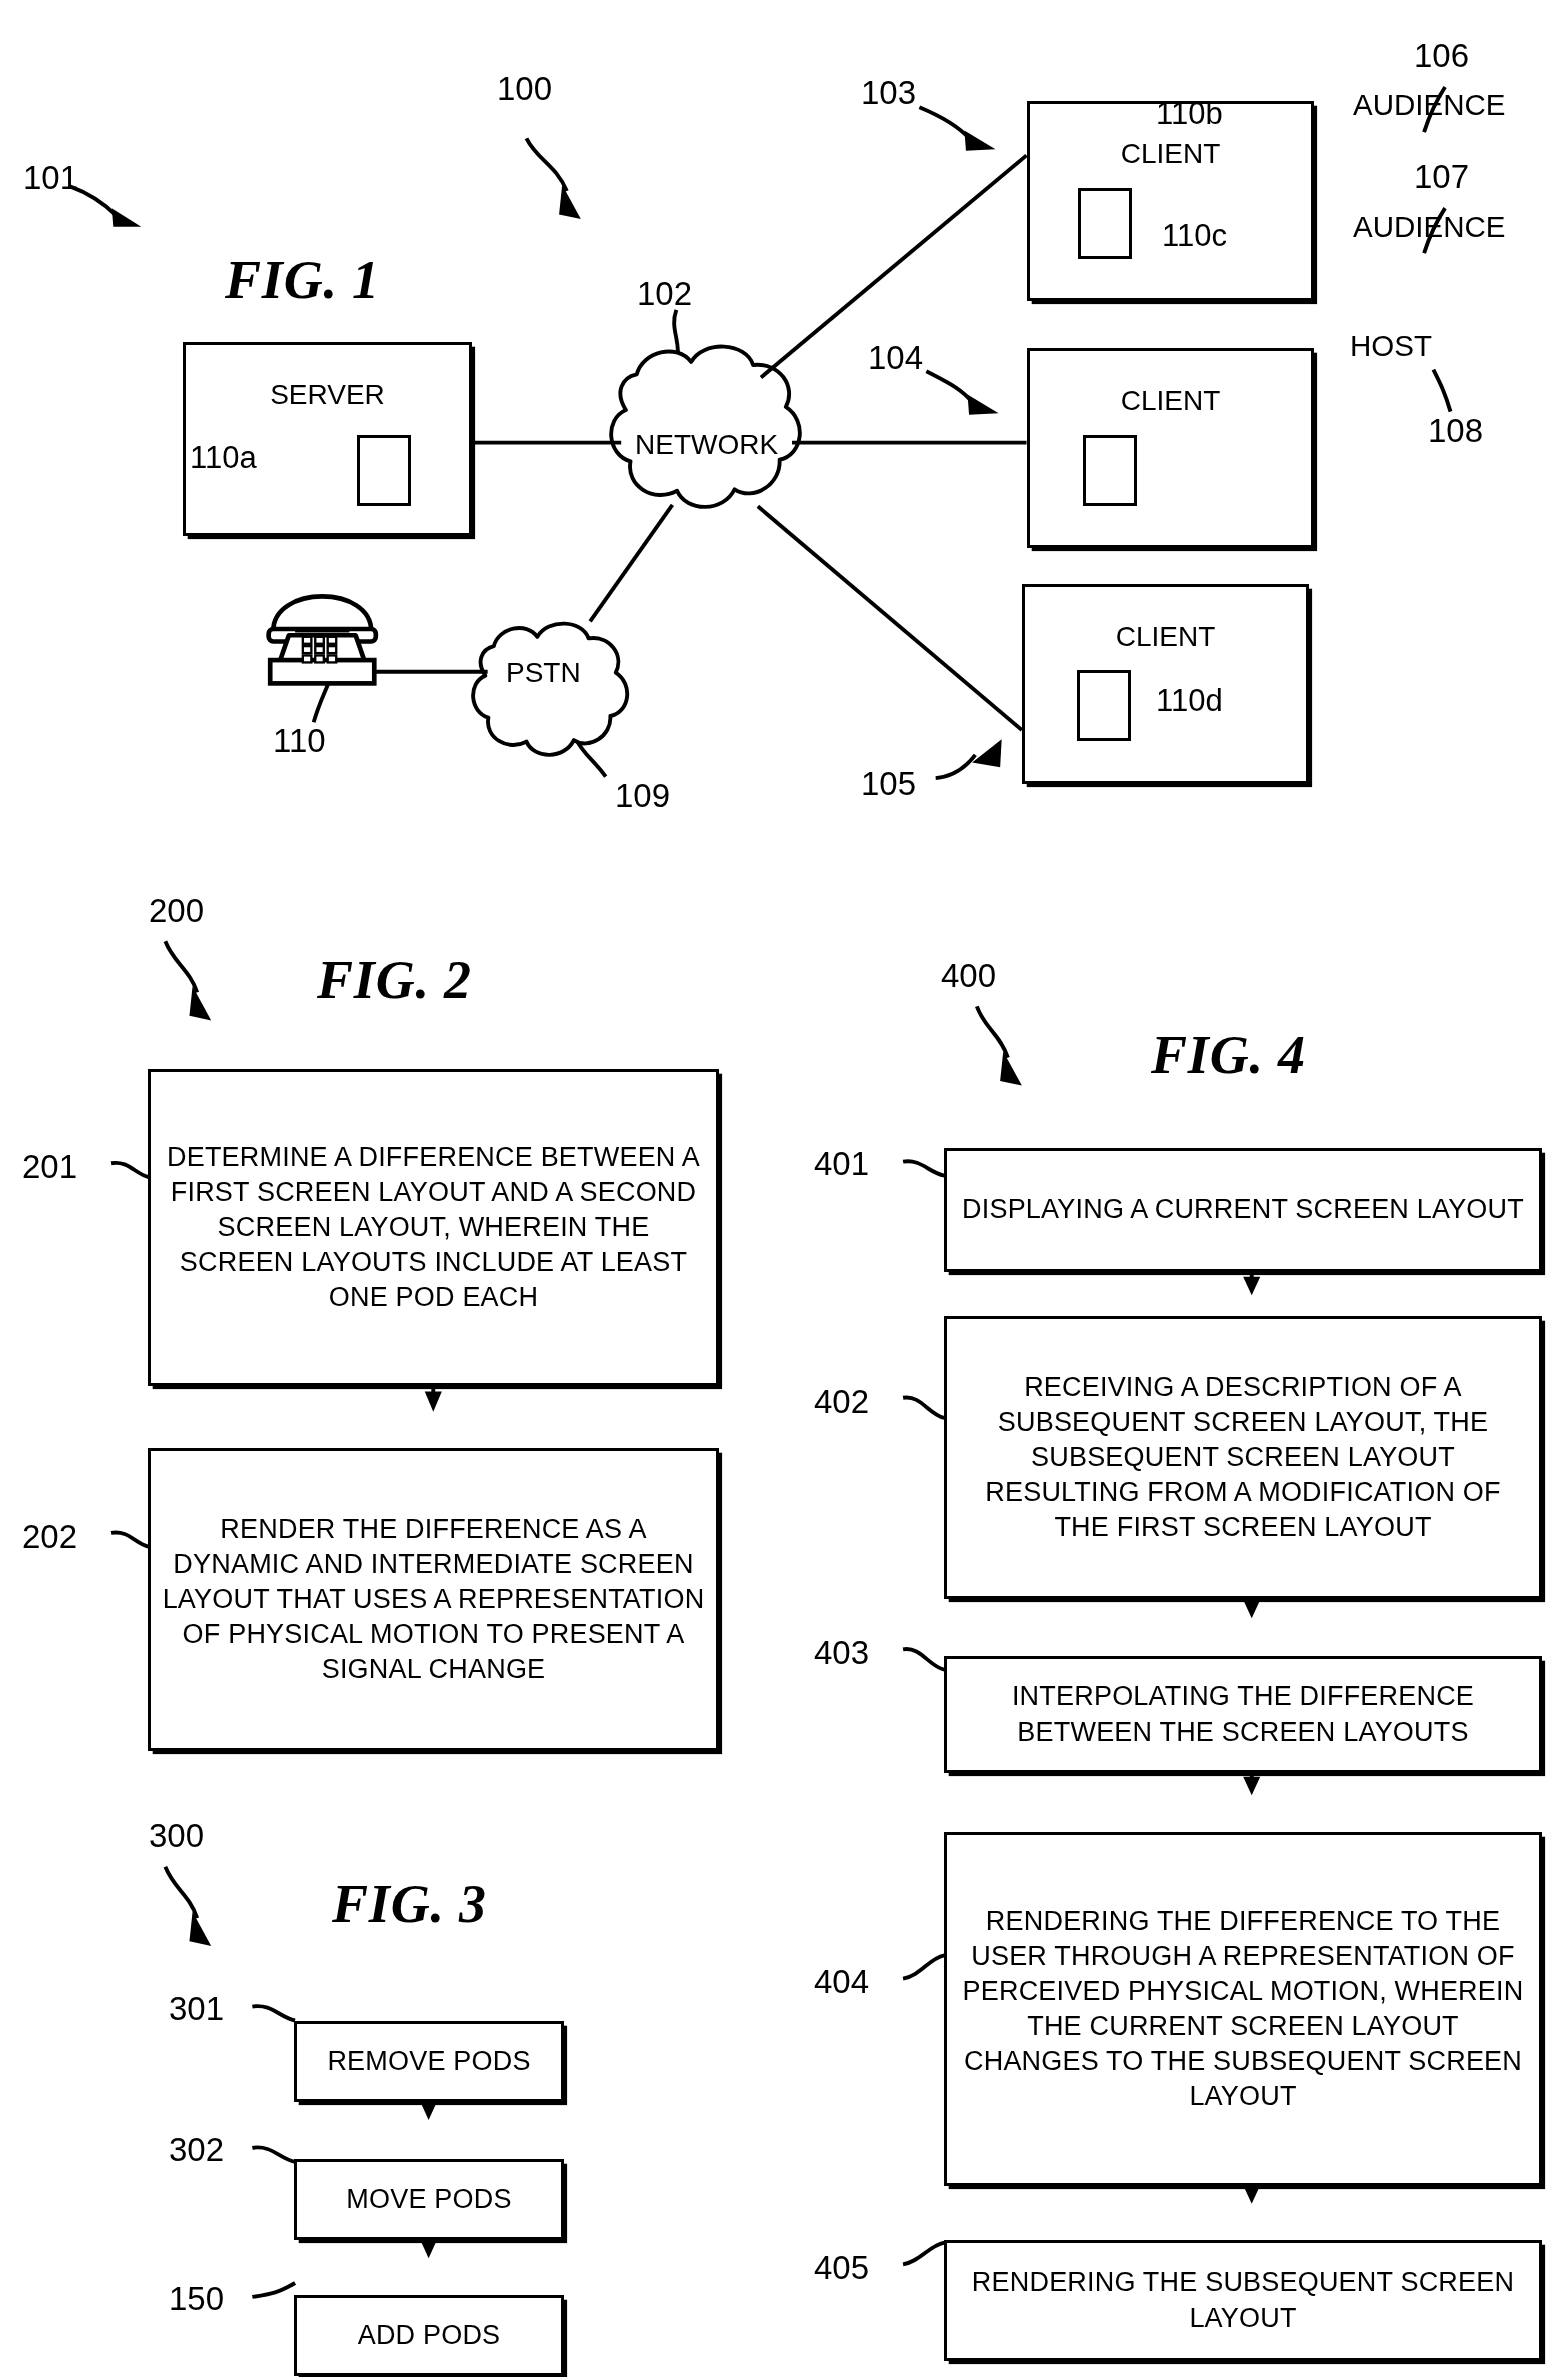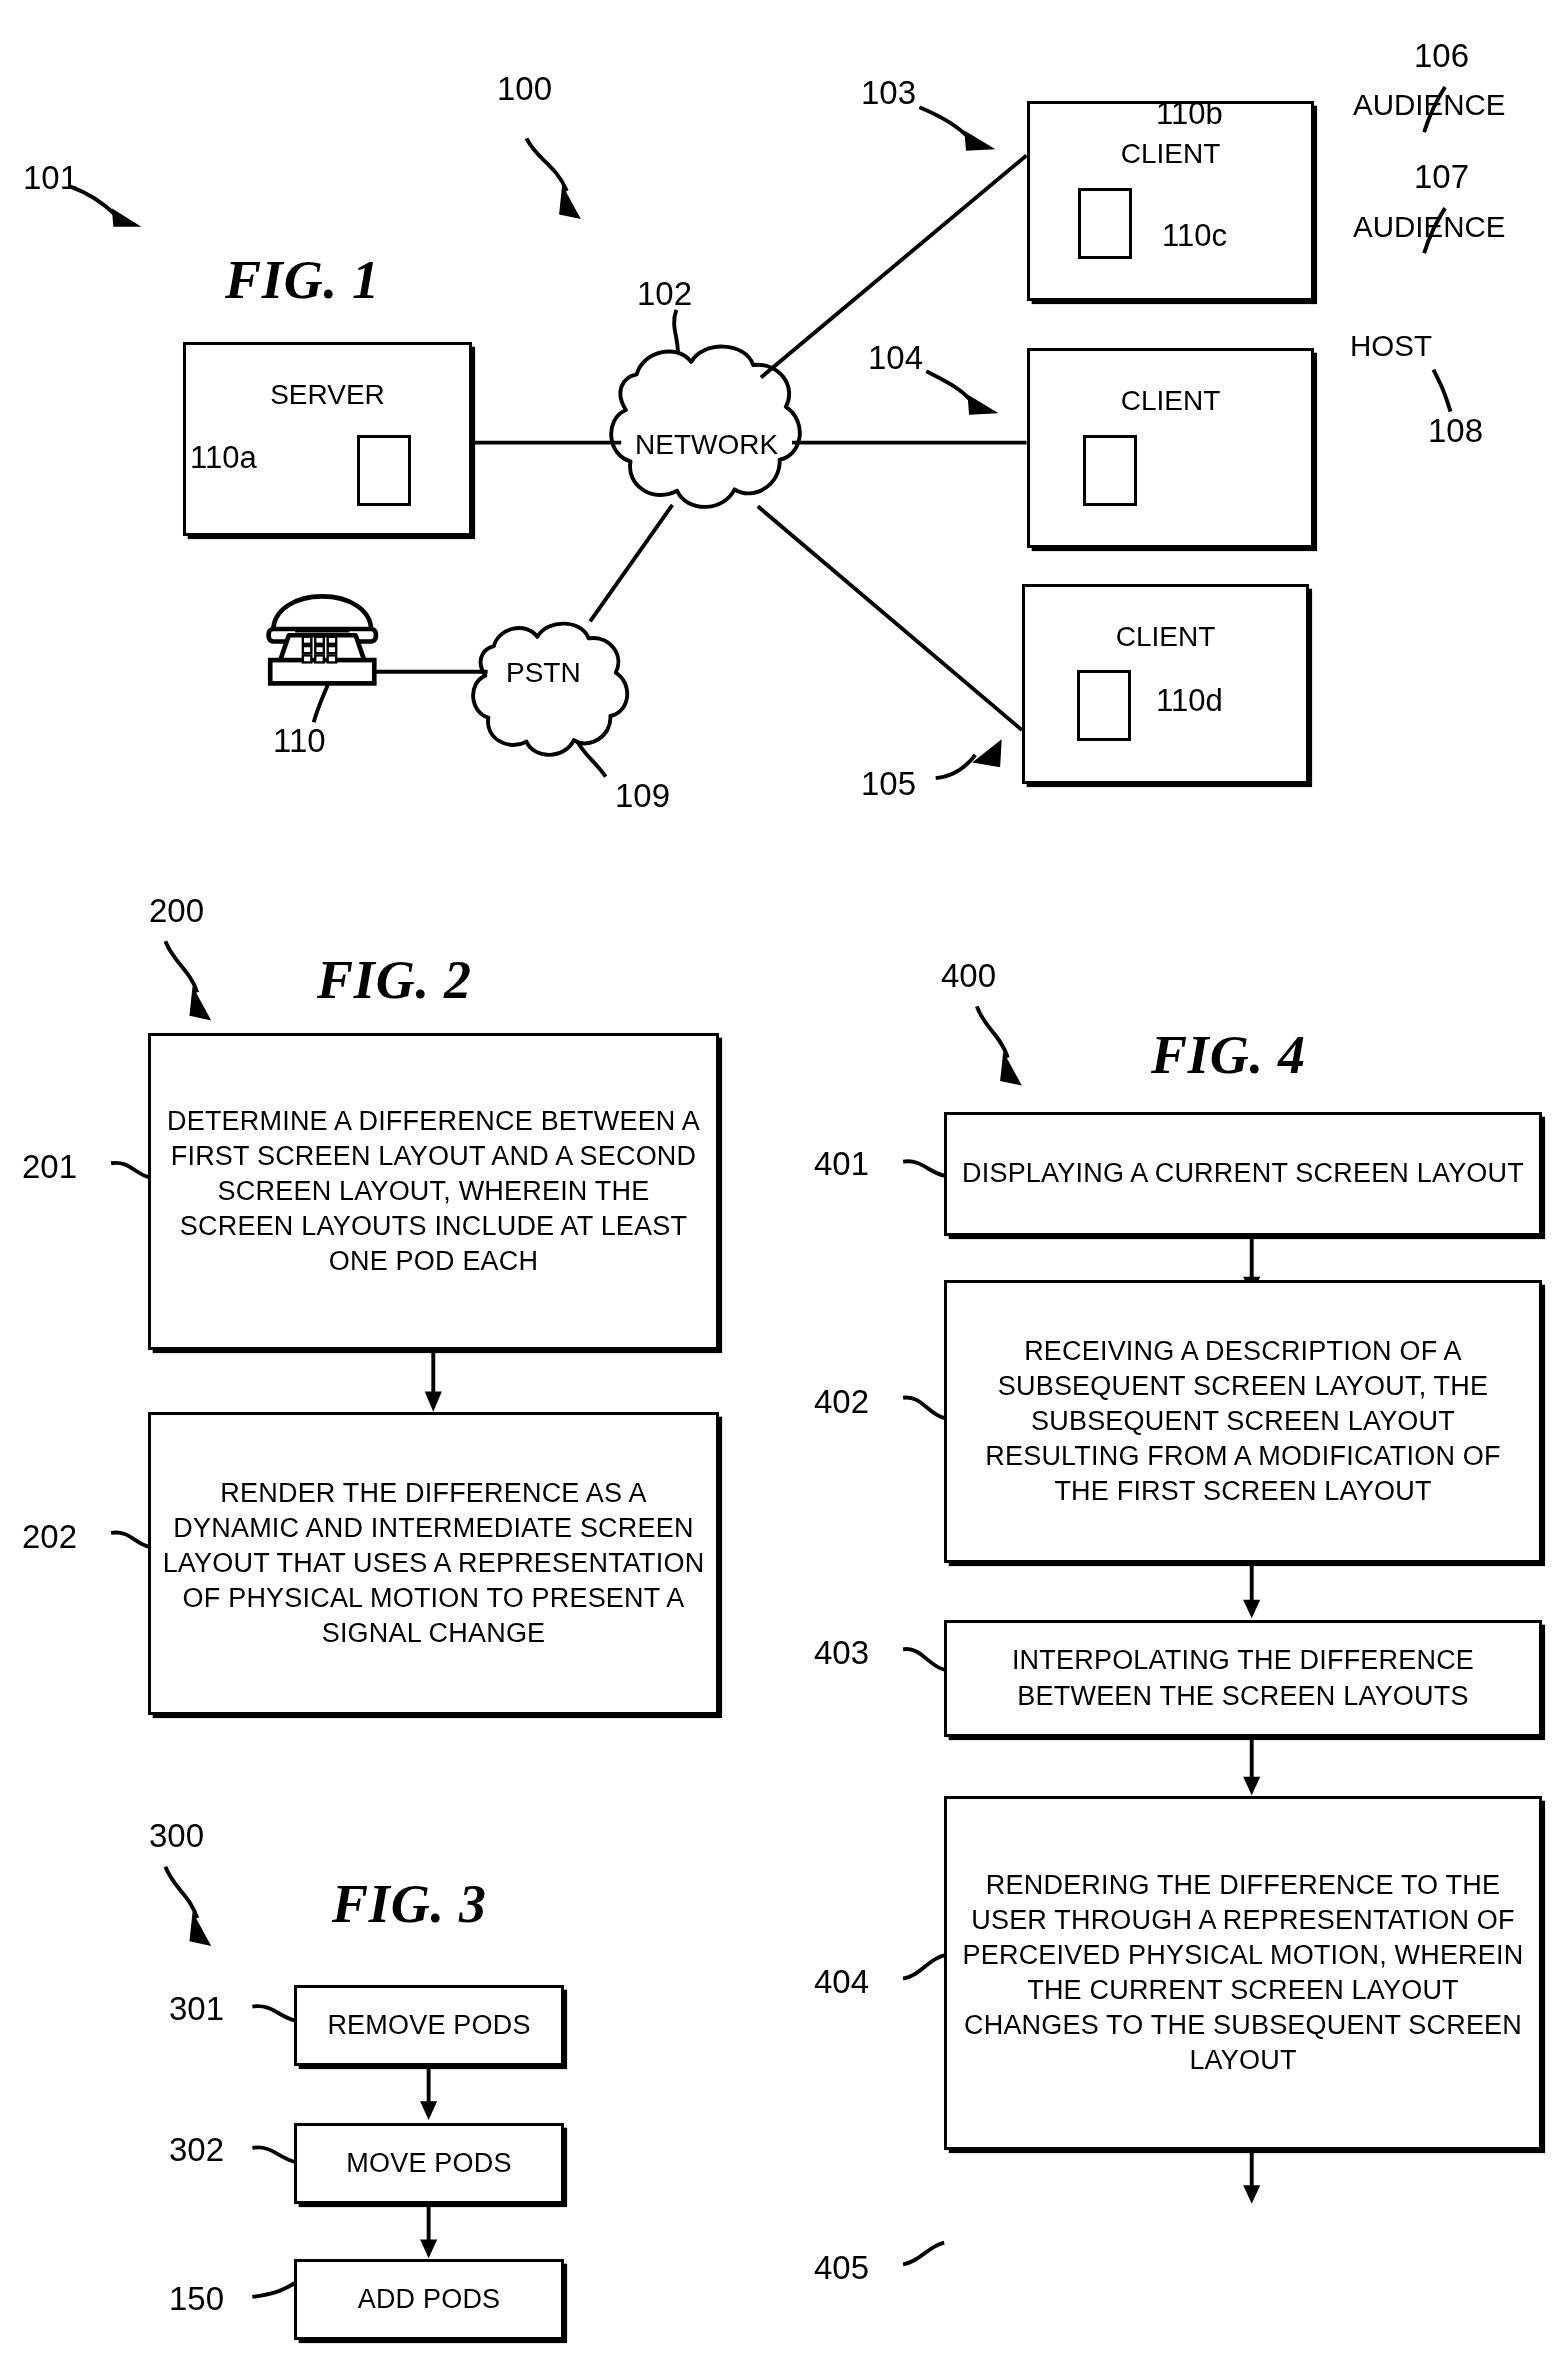--- a/index.html
+++ b/index.html
@@ -83,20 +83,21 @@
   .flowbox {
     position: absolute;
     border: 3.1px solid #000;
     box-sizing: border-box;
     background: #fff;
     display: flex;
     align-items: center;
     justify-content: center;
     text-align: center;
     box-shadow: 3.9px 3.9px 0 -0.8px #000;
+    margin-top: 36px;
   }
   .flowbox .txt {
     font-family: "Liberation Sans", sans-serif;
     font-size: 27px;
     line-height: 1.30;
     padding: 4.7px 11px;
     text-transform: uppercase;
     letter-spacing: 0.2px;
   }
   .flowbox.small .txt { font-size: 27px; }
@@ -414,15 +415,18 @@
   <div class="flowbox" style="left:944px; top:1620px; width:598px; height:117px;">
     <div class="txt">INTERPOLATING THE DIFFERENCE BETWEEN THE SCREEN LAYOUTS</div>
   </div>
 
   <div class="ref" style="left:814px; top:1963px;">404</div>
   <div class="flowbox" style="left:944px; top:1796px; width:598px; height:354px;">
     <div class="txt">RENDERING THE DIFFERENCE TO THE USER THROUGH A REPRESENTATION OF PERCEIVED PHYSICAL MOTION, WHEREIN THE CURRENT SCREEN LAYOUT CHANGES TO THE SUBSEQUENT SCREEN LAYOUT</div>
   </div>
 
   <div class="ref" style="left:814px; top:2249px;">405</div>
+  <div class="flowbox" style="left:944px; top:2204px; width:598px; height:121px;">
+    <div class="txt">RENDERING THE SUBSEQUENT SCREEN LAYOUT</div>
+  </div>
 
 </div>
 
 
 </body></html>

